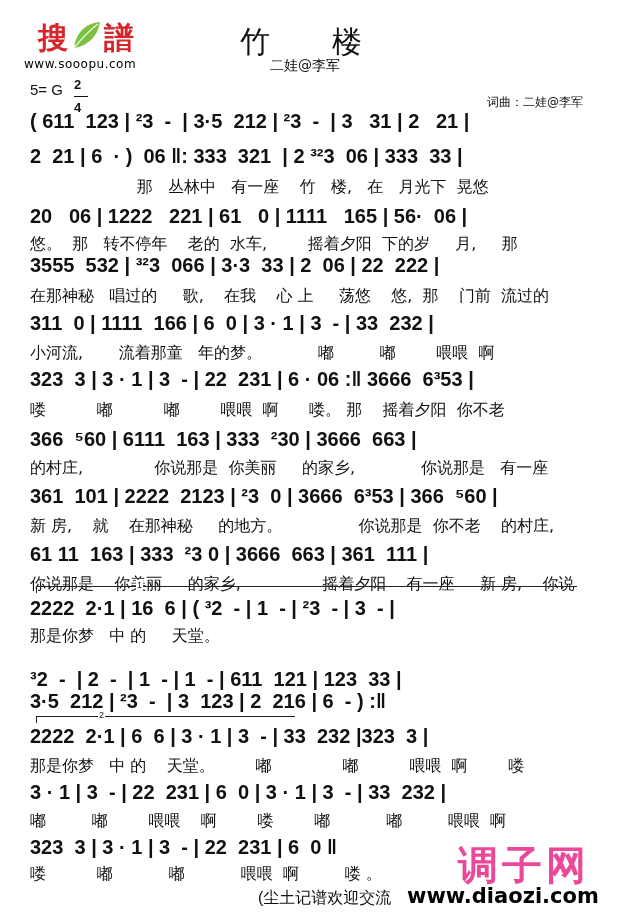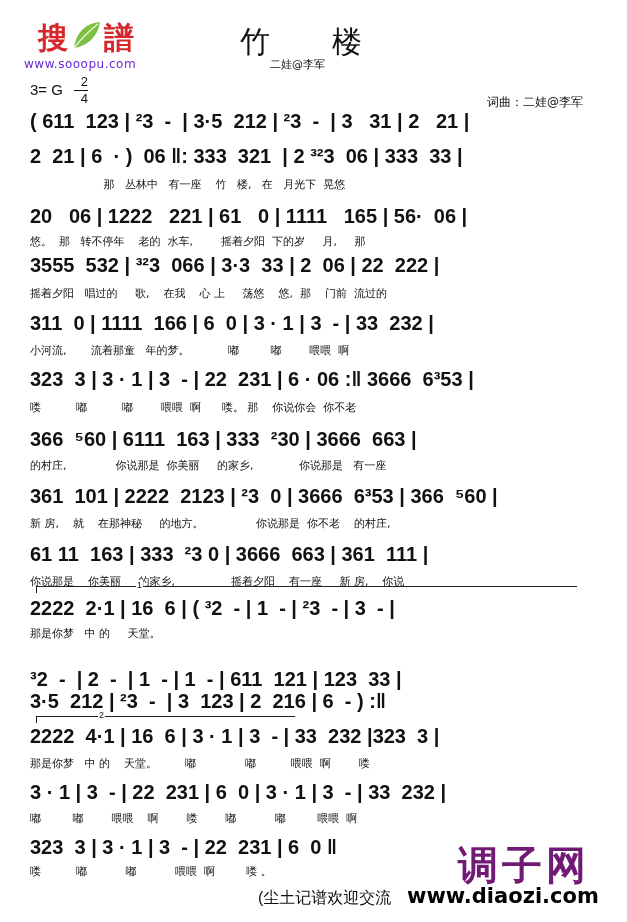--- a/index.html
+++ b/index.html
@@ -2,32 +2,32 @@
 <html><head>
 <meta charset="utf-8">
 <style>
   html,body{margin:0;padding:0;background:#fff;}
   body{width:627px;height:922px;position:relative;overflow:hidden;font-family:"Liberation Sans","DejaVu Sans",sans-serif;color:#111;}
   .logo{position:absolute;left:38px;top:18px;width:115px;height:54px;}
   .logo-cn{position:absolute;left:0;top:0;font-size:30px;font-weight:bold;color:#d6262b;letter-spacing:2px;font-family:"DejaVu Sans",sans-serif;}
   .logo-cn .l1{position:absolute;left:0;top:0;}
   .logo-cn .l2{position:absolute;left:66px;top:0;}
   .leaf{position:absolute;left:32px;top:2px;width:32px;height:30px;}
-  .logo-url{position:absolute;left:-14px;top:39px;font-size:12px;color:#6d28d9;letter-spacing:0.5px;font-family:"DejaVu Sans",sans-serif;}
+  .logo-url{position:absolute;left:-14px;top:39px;font-size:12px;color:#000000;letter-spacing:0.5px;font-family:"DejaVu Sans",sans-serif;}
   .title{position:absolute;left:240px;top:22px;font-size:30px;font-family:"DejaVu Sans",sans-serif;}
   .title .t1{position:absolute;left:0;top:0;}
   .title .t2{position:absolute;left:92px;top:0;}
-  .subtitle{position:absolute;left:270px;top:57px;font-size:11px;font-family:"DejaVu Sans",sans-serif;}
+  .subtitle{position:absolute;left:270px;top:57px;font-size:14px;font-family:"DejaVu Sans",sans-serif;}
   .key{position:absolute;left:30px;top:81px;font-size:15px;font-family:"Liberation Sans",sans-serif;}
-  .timesig{position:absolute;left:74px;top:75px;width:14px;text-align:right;font-size:13px;line-height:14px;font-weight:normal;}
+  .timesig{position:absolute;left:74px;top:75px;width:14px;text-align:left;font-size:13px;line-height:20px;font-weight:bold;}
   .timesig .bar{display:block;border-top:1px solid #111;margin:1px 0;}
   .credits{position:absolute;right:44px;top:94px;font-size:12px;font-family:"DejaVu Sans",sans-serif;}
   .row{position:absolute;left:30px;width:570px;height:24px;font-family:"Liberation Sans",sans-serif;font-weight:bold;font-size:20px;white-space:pre;}
-  .lyric{position:absolute;left:30px;width:570px;font-size:11px;font-family:"DejaVu Sans",sans-serif;white-space:pre;color:#111;}
-  .watermark{position:absolute;left:458px;top:838px;font-size:40px;font-weight:bold;color:#701a75;letter-spacing:4px;font-family:"DejaVu Sans",sans-serif;}
+  .lyric{position:absolute;left:30px;width:570px;font-size:16px;font-family:"DejaVu Sans",sans-serif;white-space:pre;color:#111;}
+  .watermark{position:absolute;left:458px;top:838px;font-size:40px;font-weight:bold;color:#ec4899;letter-spacing:4px;font-family:"DejaVu Sans",sans-serif;}
   .footer-note{position:absolute;left:258px;top:888px;font-size:16px;font-family:Liberation Sans, sans-serif;}
   .footer-url{position:absolute;left:407px;top:884px;font-size:21px;font-weight:bold;color:#000000;font-family:"DejaVu Sans",sans-serif;}
   .bracket{position:absolute;border-top:1px solid #222;border-left:1px solid #222;height:6px;}
   .bracket-label{position:absolute;font-size:9px;background:#fff;padding:0 1px;}
 </style>
 </head>
 <body>
 
 <div class="logo">
   <div class="logo-cn">
@@ -40,58 +40,58 @@
   </div>
   <div class="logo-url">www.sooopu.com</div>
 </div>
 
 <div class="title">
   <span class="t1">竹</span>
   <span class="t2">楼</span>
 </div>
 <div class="subtitle">二娃@李军</div>
 
-<div class="key">3= G</div>
+<div class="key">5= G</div>
 <div class="timesig">
   <span>2</span>
   <span class="bar"></span>
   <span>4</span>
 </div>
 <div class="credits">词曲：二娃@李军</div>
 
 <div class="row" style="top:110px">( 611  123 | ²3  -  | 3·5  212 | ²3  -  | 3   31 | 2   21 |</div>
 <div class="row" style="top:145px">2  21 | 6  · )  06 ‖: 333  321  | 2 ³²3  06 | 333  33 |</div>
 <div class="lyric" style="top:177px">                     那   丛林中   有一座    竹   楼,   在   月光下  晃悠</div>
 <div class="row" style="top:205px">20   06 | 1222   221 | 61   0 | 1111   165 | 56·  06 |</div>
 <div class="lyric" style="top:234px">悠。  那   转不停年    老的  水车,        摇着夕阳  下的岁     月,     那</div>
 <div class="row" style="top:254px">3555  532 | ³²3  066 | 3·3  33 | 2  06 | 22  222 |</div>
-<div class="lyric" style="top:286px">摇着夕阳   唱过的     歌,    在我    心 上     荡悠    悠,  那    门前  流过的</div>
+<div class="lyric" style="top:286px">在那神秘   唱过的     歌,    在我    心 上     荡悠    悠,  那    门前  流过的</div>
 <div class="row" style="top:312px">311  0 | 1111  166 | 6  0 | 3 · 1 | 3  - | 33  232 |</div>
 <div class="lyric" style="top:343px">小河流,       流着那童   年的梦。           嘟         嘟        喂喂  啊</div>
 <div class="row" style="top:368px">323  3 | 3 · 1 | 3  - | 22  231 | 6 · 06 :‖ 3666  6³53 |</div>
-<div class="lyric" style="top:400px">喽          嘟          嘟        喂喂  啊      喽。 那    你说你会  你不老</div>
+<div class="lyric" style="top:400px">喽          嘟          嘟        喂喂  啊      喽。 那    摇着夕阳  你不老</div>
 <div class="row" style="top:428px">366  ⁵60 | 6111  163 | 333  ²30 | 3666  663 |</div>
 <div class="lyric" style="top:458px">的村庄,              你说那是  你美丽     的家乡,             你说那是   有一座</div>
 <div class="row" style="top:485px">361  101 | 2222  2123 | ²3  0 | 3666  6³53 | 366  ⁵60 |</div>
 <div class="lyric" style="top:516px">新 房,    就    在那神秘     的地方。               你说那是  你不老    的村庄,</div>
 <div class="row" style="top:543px">61 11  163 | 333  ²3 0 | 3666  663 | 361  111 |</div>
 <div class="lyric" style="top:574px">你说那是    你美丽     的家乡,                摇着夕阳    有一座     新 房,    你说</div>
 
 <div class="bracket" style="left:36px;top:586px;width:540px;"></div>
 <div class="bracket-label" style="left:136px;top:580px;">1</div>
 
 <div class="row" style="top:597px">2222  2·1 | 16  6 | ( ³2  - | 1  - | ²3  - | 3  - |</div>
 <div class="lyric" style="top:626px">那是你梦   中 的     天堂。</div>
 <div class="row" style="top:668px">³2  -  | 2  -  | 1  - | 1  - | 611  121 | 123  33 |</div>
 <div class="row" style="top:690px">3·5  212 | ²3  -  | 3  123 | 2  216 | 6  - ) :‖</div>
 
 <div class="bracket" style="left:36px;top:716px;width:258px;"></div>
 <div class="bracket-label" style="left:98px;top:710px;">2</div>
 
-<div class="row" style="top:725px">2222  4·1 | 16  6 | 3 · 1 | 3  - | 33  232 |323  3 |</div>
+<div class="row" style="top:725px">2222  2·1 | 6  6 | 3 · 1 | 3  - | 33  232 |323  3 |</div>
 <div class="lyric" style="top:756px">那是你梦   中 的    天堂。        嘟              嘟          喂喂  啊        喽</div>
 <div class="row" style="top:781px">3 · 1 | 3  - | 22  231 | 6  0 | 3 · 1 | 3  - | 33  232 |</div>
 <div class="lyric" style="top:811px">嘟         嘟        喂喂    啊        喽        嘟           嘟         喂喂  啊</div>
 <div class="row" style="top:836px">323  3 | 3 · 1 | 3  - | 22  231 | 6  0 ‖</div>
 <div class="lyric" style="top:864px">喽          嘟           嘟           喂喂  啊         喽 。</div>
 
 <div class="watermark">调子网</div>
 <div class="footer-note">(尘土记谱欢迎交流</div>
 <div class="footer-url">www.diaozi.com</div>
 

